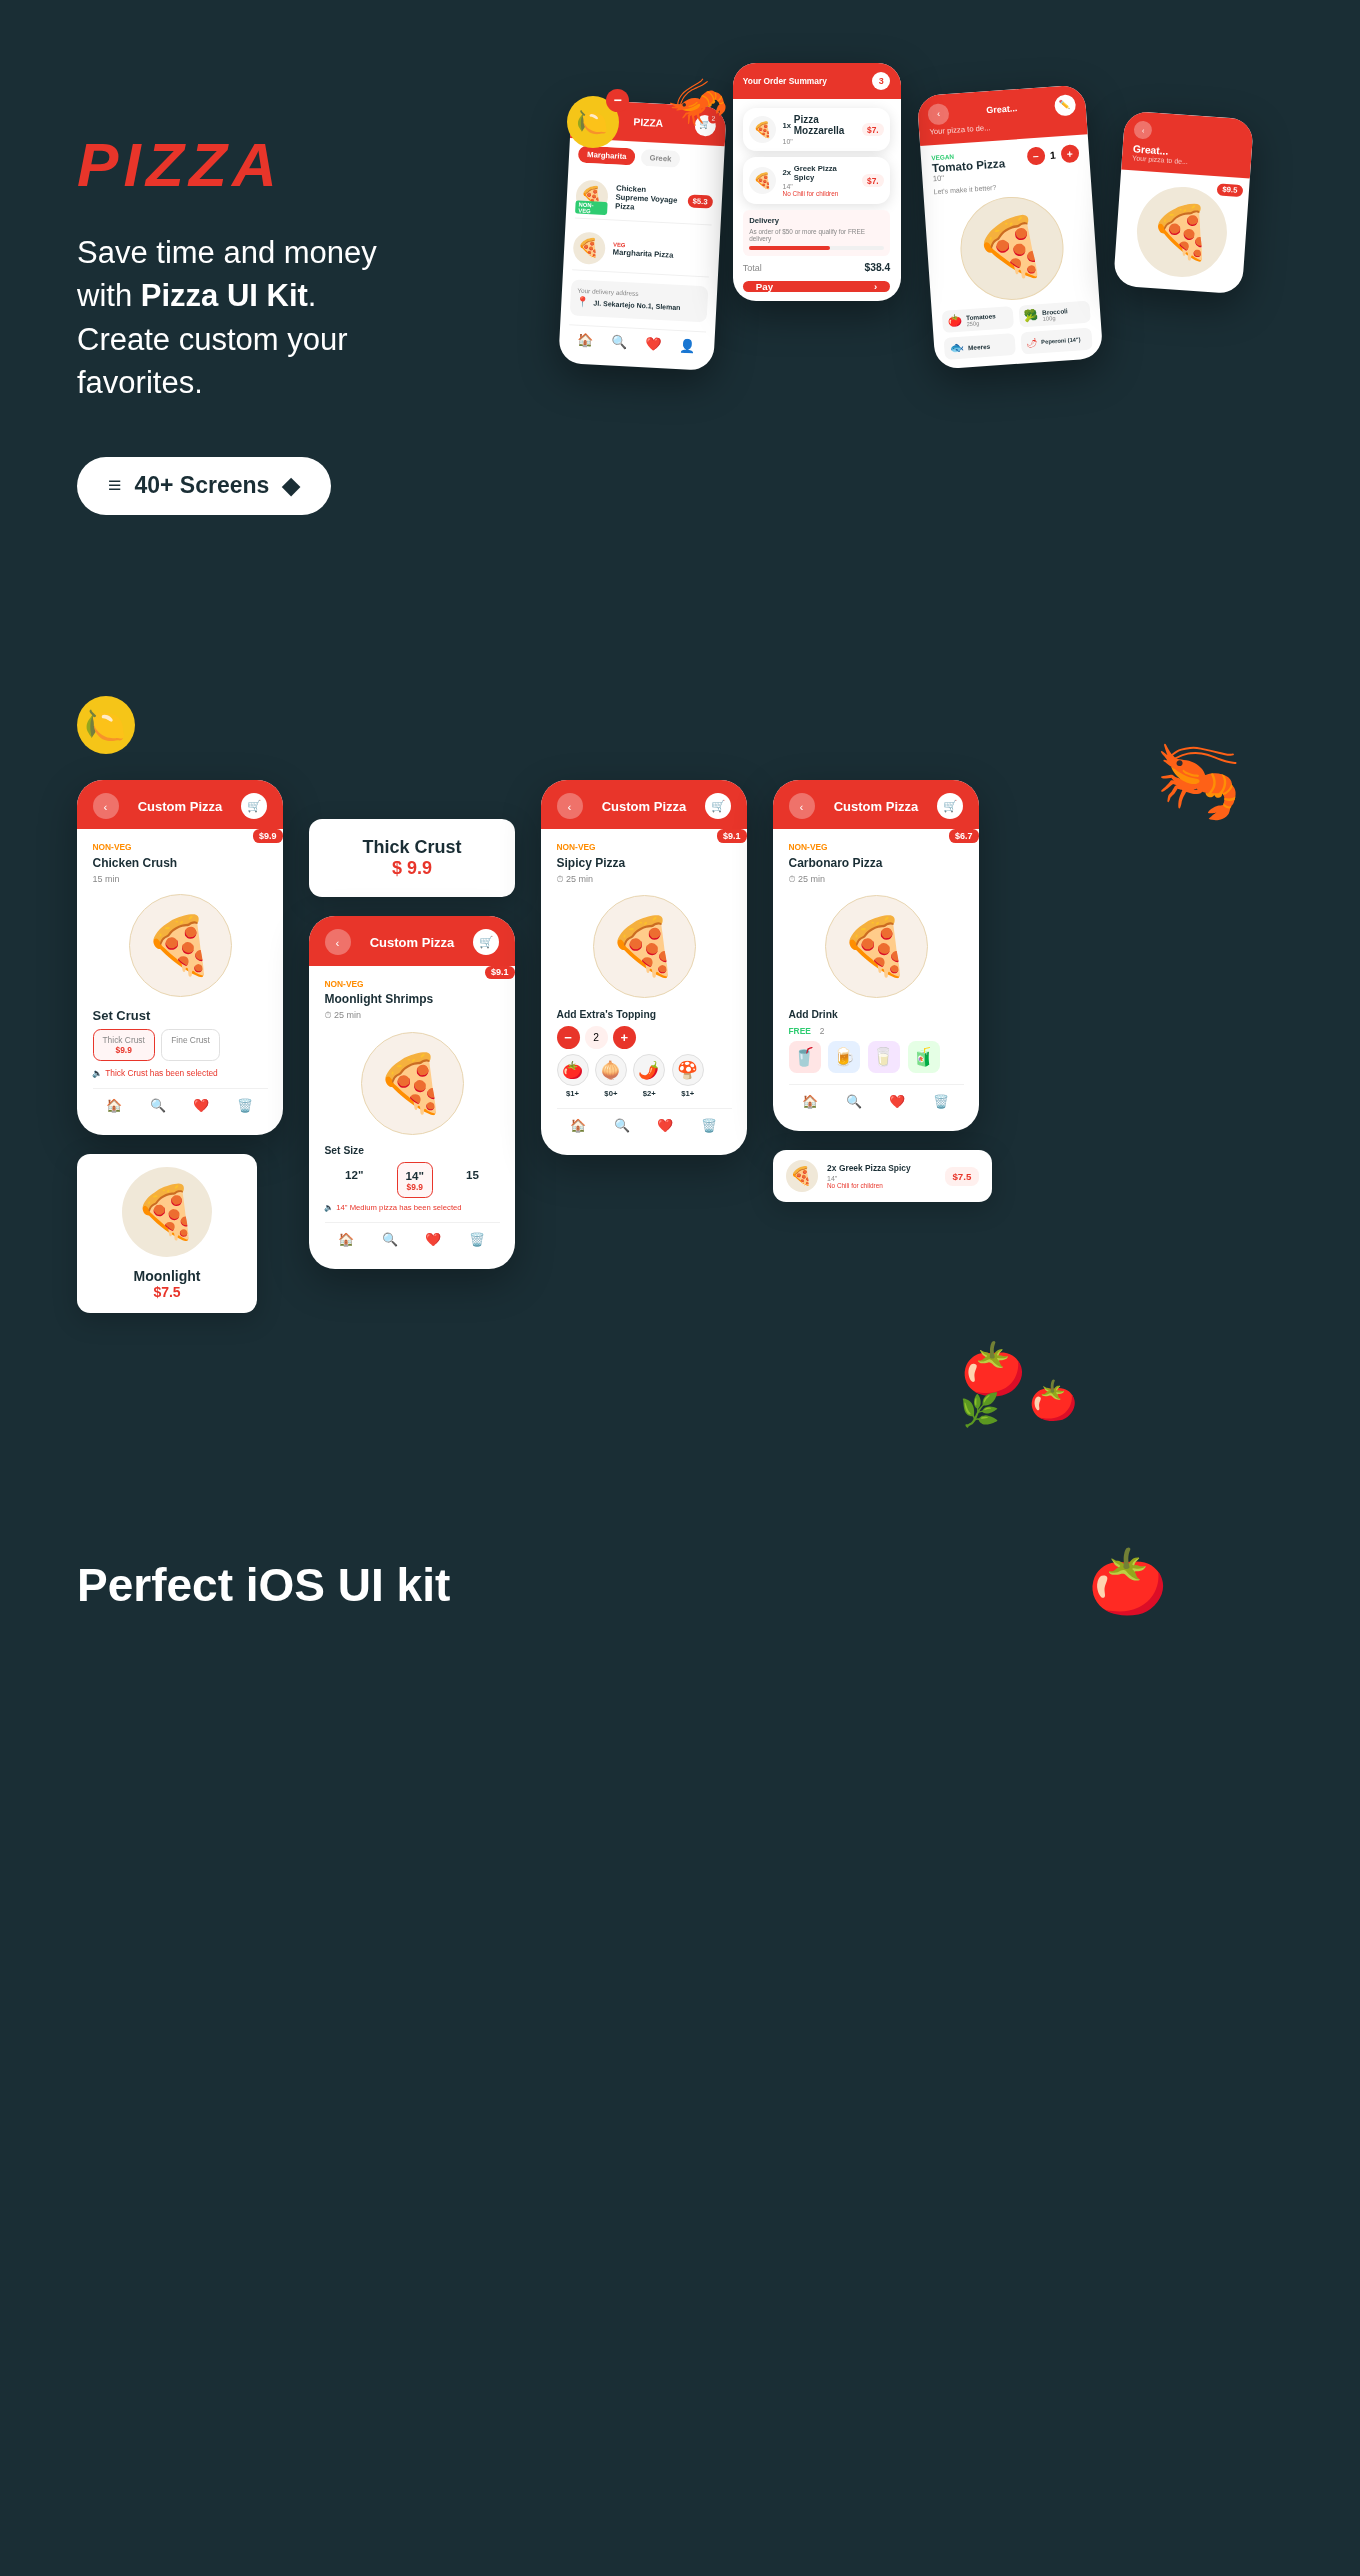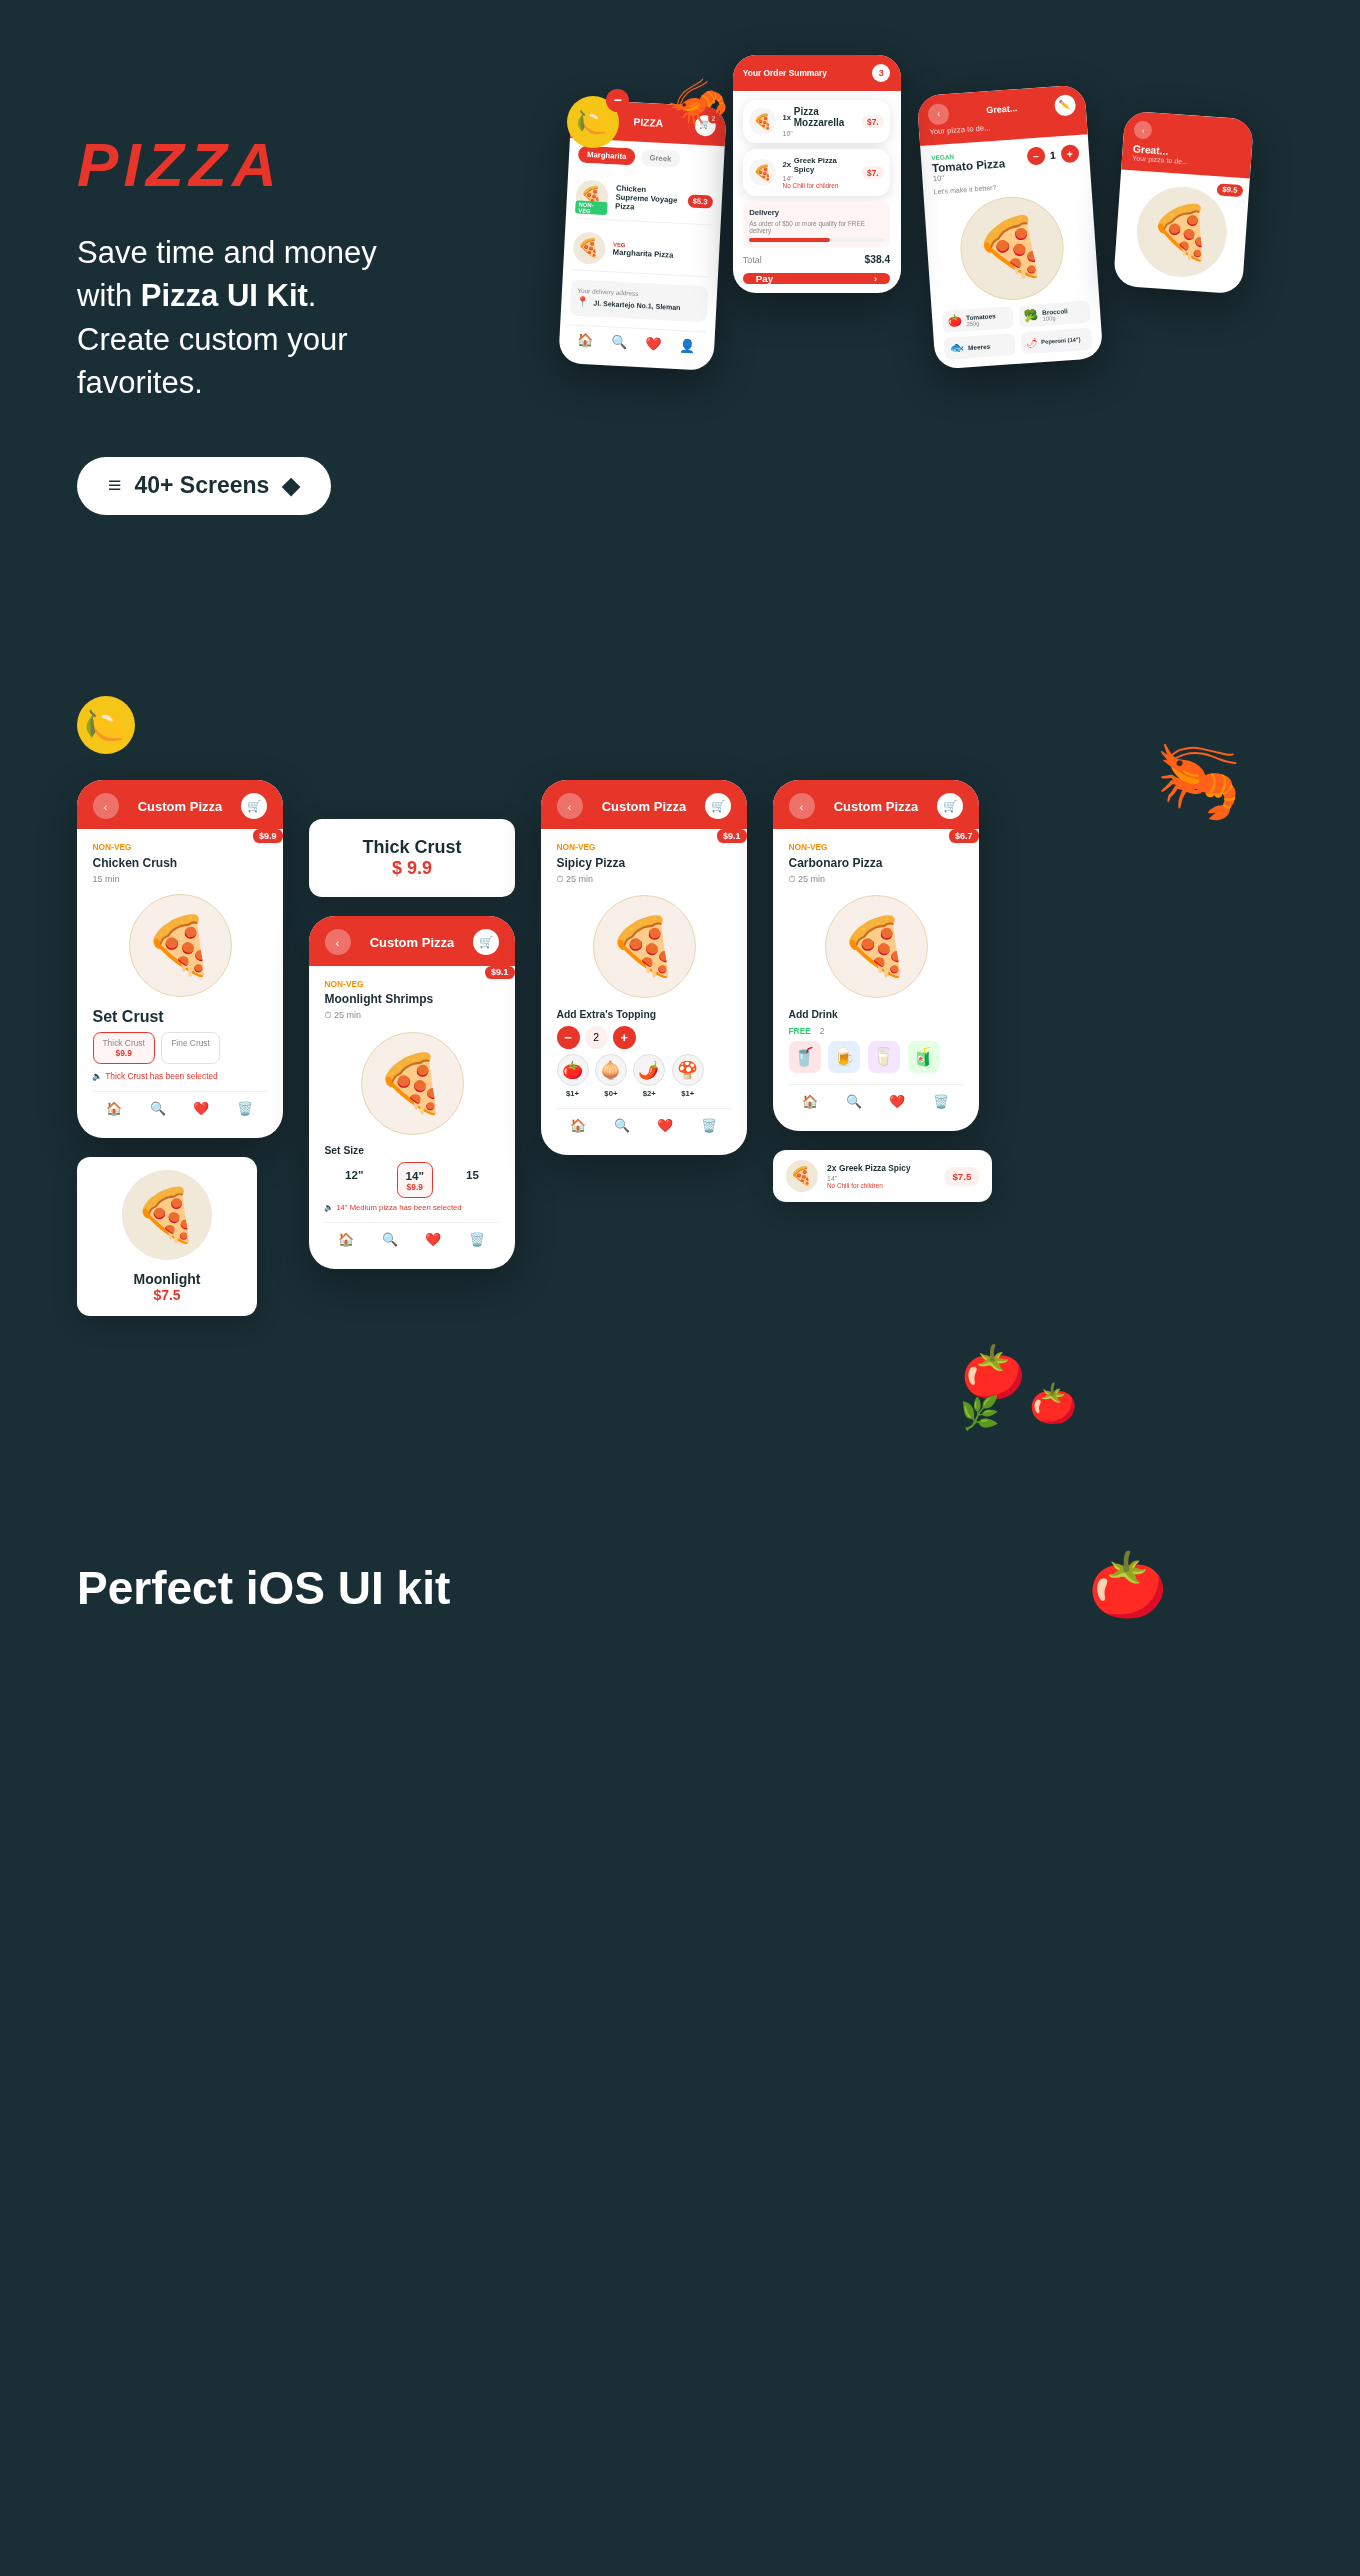--- a/index.html
+++ b/index.html
@@ -205,21 +205,21 @@
       font-size: 64px;
       overflow: hidden;
       position: relative;
     }
 
     .crust-section {
       margin-top: 10.3px;
     }
 
     .crust-label {
-      font-size: 16px;
+      font-size: 13px;
       font-weight: 700;
       color: #1a2e35;
       margin-bottom: 6.4px;
     }
 
     .crust-options {
       display: flex;
       gap: 6.4px;
     }
 
@@ -517,21 +517,21 @@
       font-weight: 700;
       color: #1a2e35;
     }
 
     
     .hero-phone-wrap {
       position: absolute;
     }
 
     .hpw-1 { left: 0; top: 52px; transform: rotate(3deg); z-index: 1; }
-    .hpw-2 { left: 168px; top: 4px; z-index: 2; }
+    .hpw-2 { left: 168px; top: 12px; z-index: 2; }
     .hpw-3 { left: 361px; top: 39px; transform: rotate(-4deg); z-index: 1; }
     .hpw-4 { left: 554px; top: 64px; transform: rotate(4deg); z-index: 1; }
 
     .hero-phone-inner {
       background: white;
       border-radius: 23px;
       overflow: hidden;
       box-shadow: 0 13px 39px rgba(0,0,0,0.4);
       width: 180px;
     }

